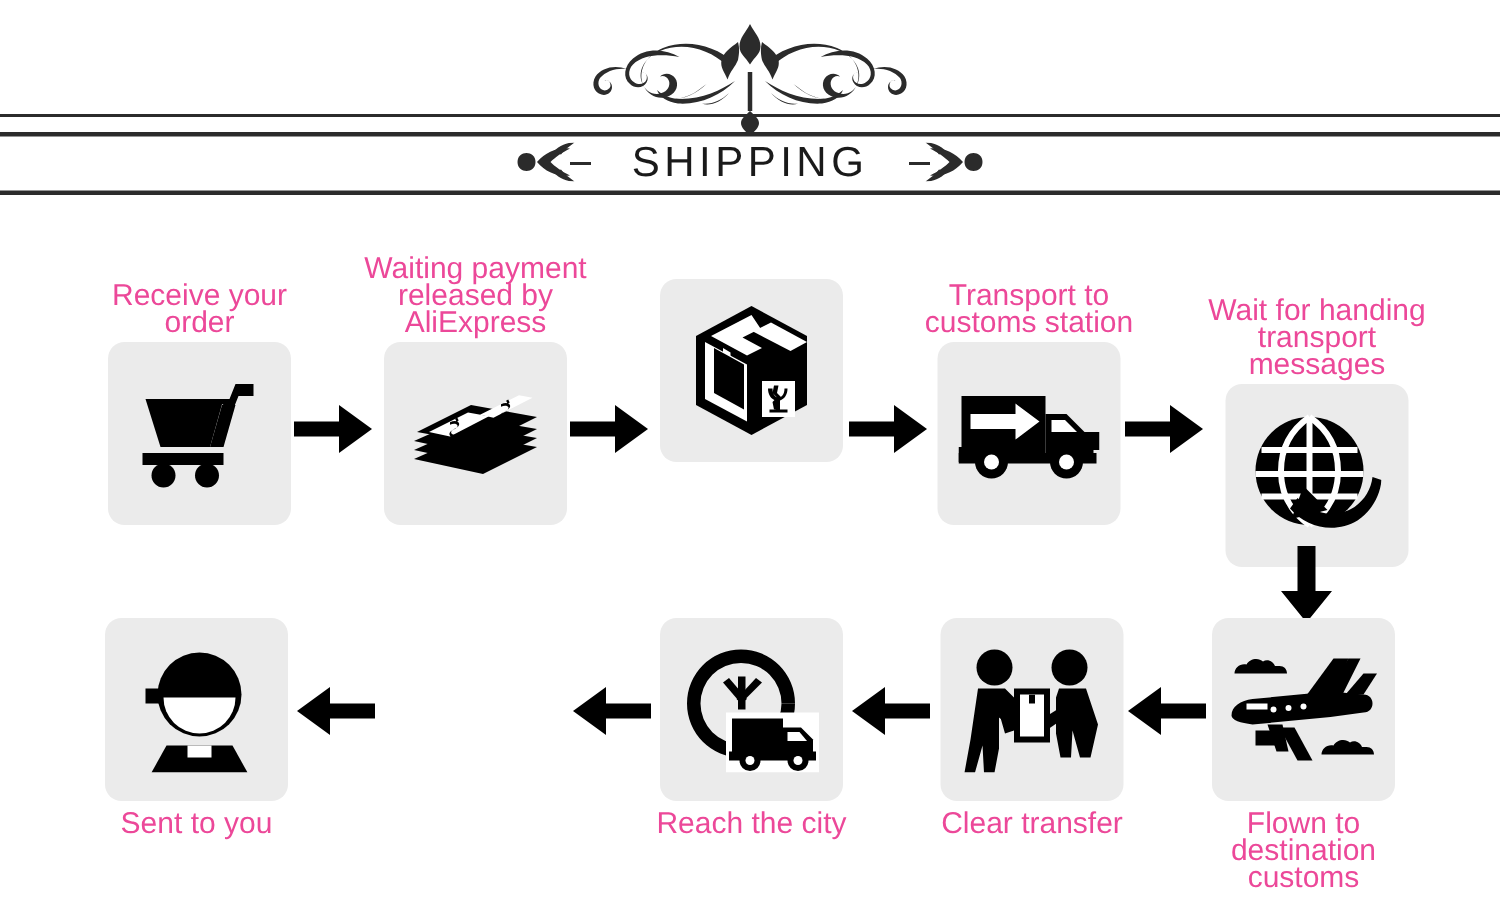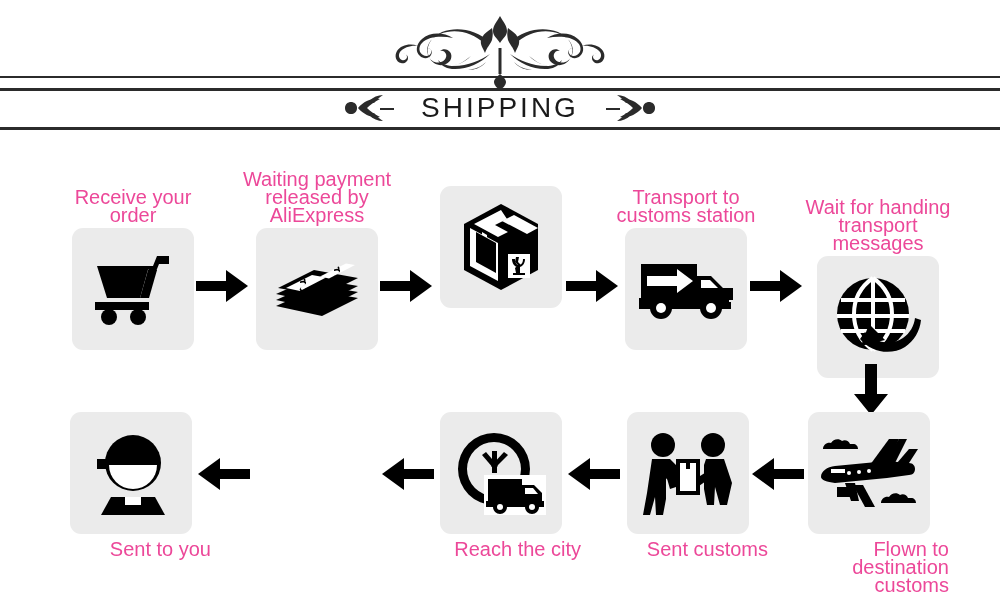--- a/index.html
+++ b/index.html
@@ -86,21 +86,21 @@
     border-radius: 11px;
     background: #ebebeb;
     margin: 0 auto;
     display: flex;
     align-items: center;
     justify-content: center;
   }
   .tile svg { display: block; }
 
   .row-top .label    { height: 38px; margin-bottom: 4px; display: flex; flex-direction: column; justify-content: flex-end; }
-  .row-bottom .label { height: 38px; margin-top: 6px; text-align: right; }
+  .row-bottom .label { height: 38px; margin-top: 6px; }
 
   
   .arrow-h {
     position: absolute;
     width: 54px;
     height: 40px;
   }
   .arrow-v {
     position: absolute;
     width: 40px;
@@ -426,21 +426,21 @@
         </g>
         <g fill="#fff">
           <path d="M38 32h16v28H38z"></path>
           <path d="M44 32h4v8h-4z"></path>
         </g>
         <g fill="#000">
           <path d="M44 32h4v6h-4z"></path>
         </g>
       </svg>
     </div>
-    <div class="label">Sent customs</div>
+    <div class="label">Clear transfer</div>
   </div>
 
   <div class="arrow-h" style="left:750px; top:42px;">
     <svg width="54" height="40" viewBox="0 0 54 40">
       <path fill="#000" d="M54 15H24V4L2 20l22 16V25h30z"></path>
     </svg>
   </div>
 
   <div class="step" style="left:789px; top:0;">
     <div class="tile">

